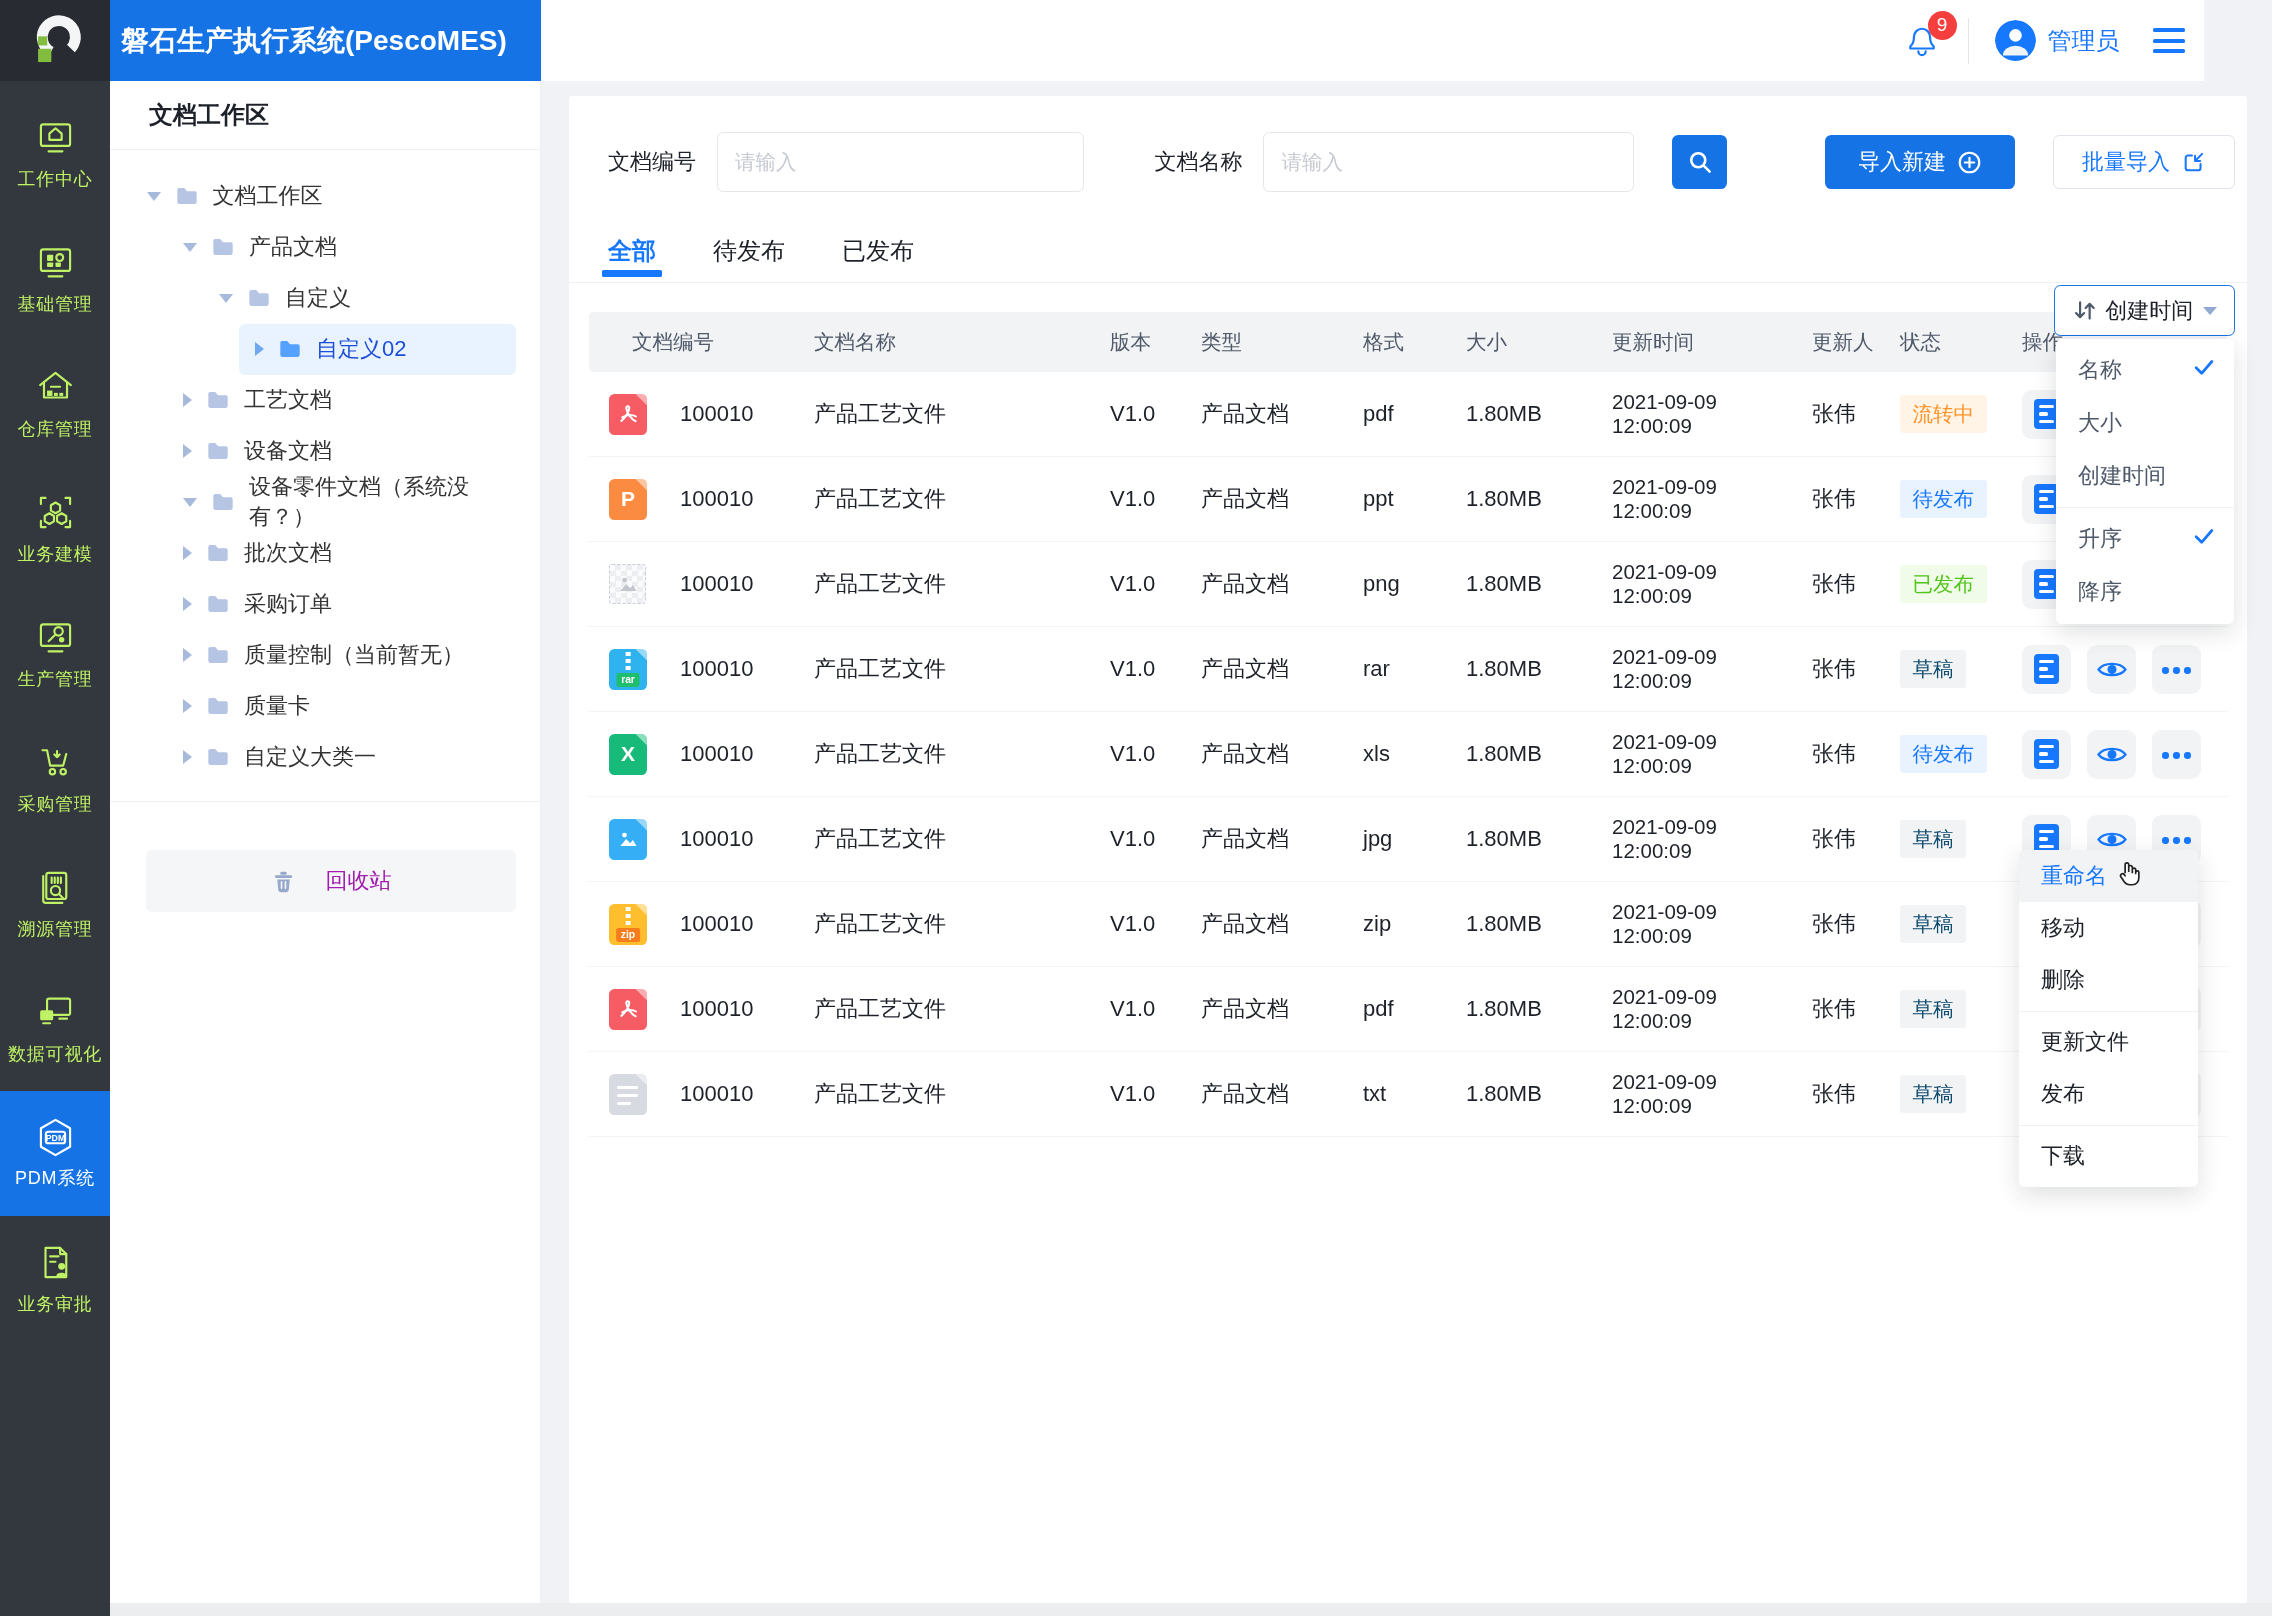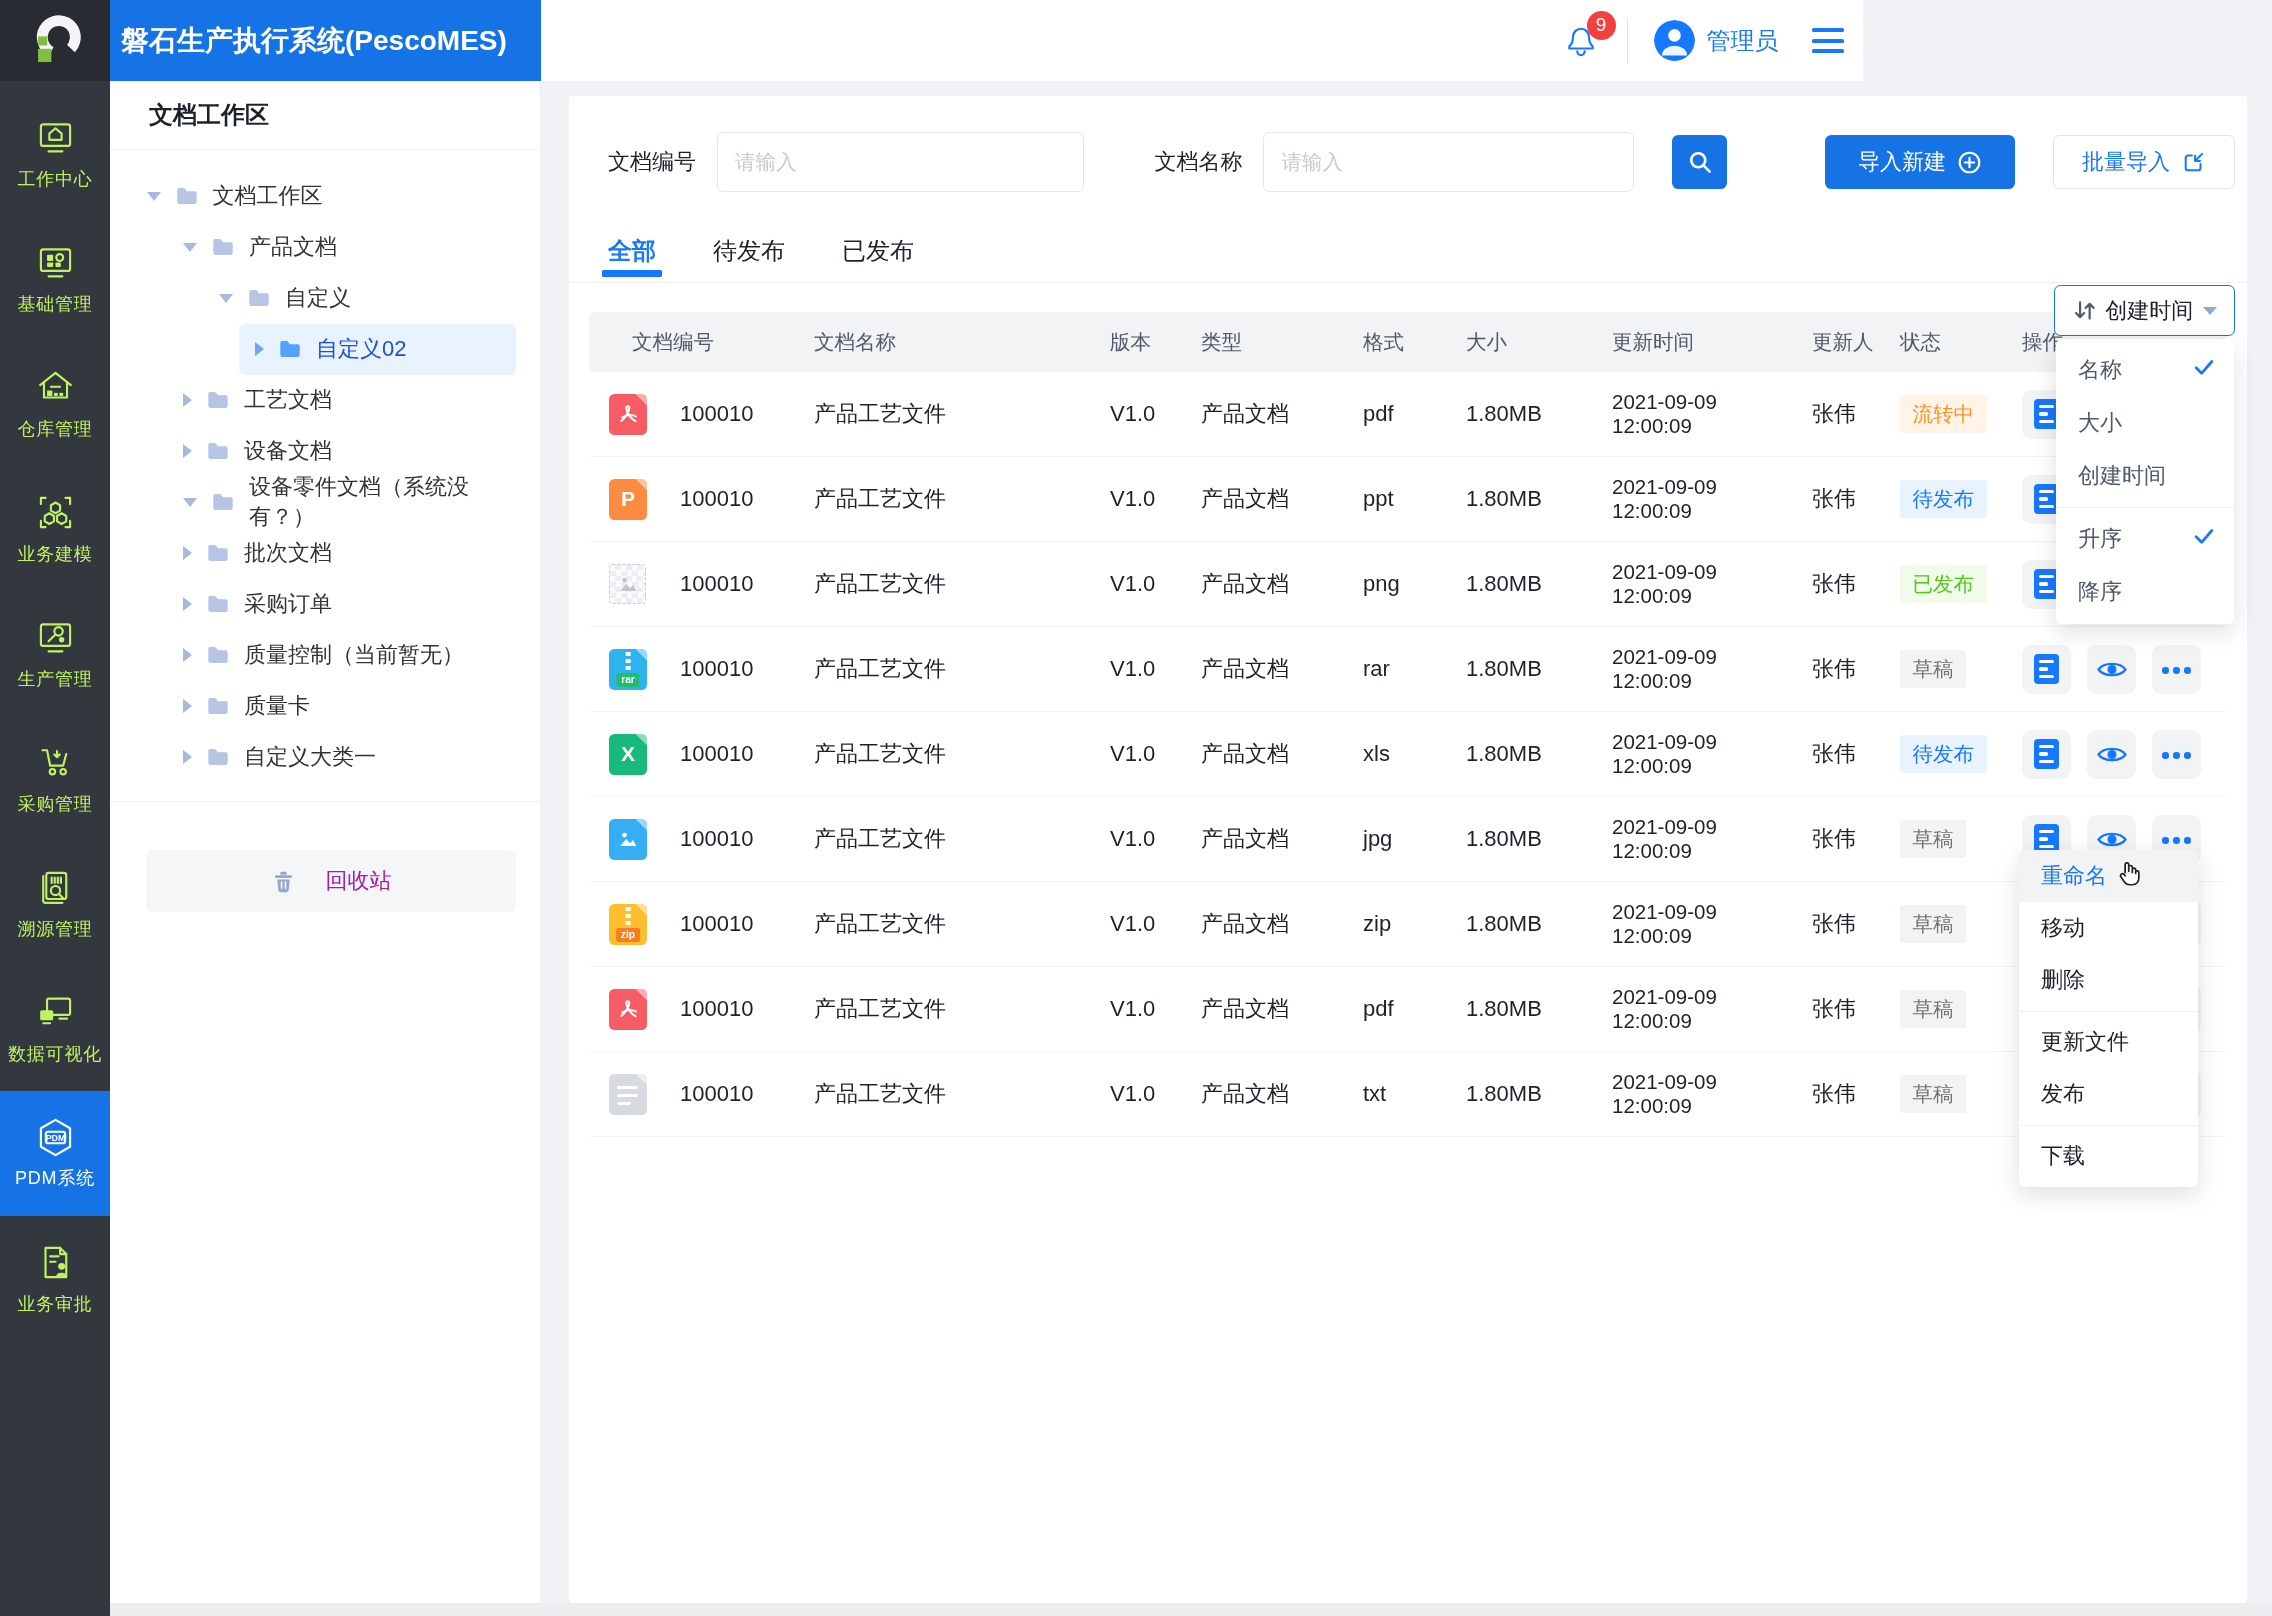--- a/index.html
+++ b/index.html
@@ -9,21 +9,21 @@
   .rail{position:absolute;left:0;top:0;width:110px;height:1616px;background:#33373E;z-index:30;}
   .logo-box{height:81px;display:flex;align-items:center;justify-content:center;background:#282B31;}
   .rail-items{display:flex;flex-direction:column;padding-top:9.5px;}
   .rail-item{height:125px;display:flex;flex-direction:column;align-items:center;justify-content:center;gap:8px;color:#bef264;cursor:pointer;}
   .rail-item.active{background:#1673E6;color:#FFFFFF;gap:7px;}
   .rail-icon{width:43px;height:43px;display:flex;align-items:center;justify-content:center;}
   .rail-icon svg{width:43px;height:43px;stroke:currentColor;fill:none;stroke-width:2.8;stroke-linecap:round;stroke-linejoin:round;}
   .rail-label{font-size:18px;letter-spacing:0.8px;}
 
   
-  .topbar{position:absolute;left:110px;top:0;width:1753px;height:81px;background:#fff;display:flex;align-items:center;z-index:25;}
+  .topbar{position:absolute;left:110px;top:0;width:2094px;height:81px;background:#fff;display:flex;align-items:center;z-index:25;}
   .title-block{width:431px;height:81px;background:#1673E6;color:#fff;display:flex;align-items:center;padding-left:11px;box-sizing:border-box;font-size:28px;font-weight:bold;flex:none;}
   .topbar-right{margin-left:auto;display:flex;align-items:center;padding-right:17.4px;}
   .bell-wrap{position:relative;margin-right:27px;cursor:pointer;}
   .bell-badge{position:absolute;top:-9.5px;right:-16px;min-width:29px;height:29px;border-radius:15px;background:#F53F3F;color:#fff;font-size:19px;display:flex;align-items:center;justify-content:center;}
   .tb-divider{width:0.8px;height:46px;background:#E5E6EB;margin-right:27px;}
   .avatar{width:41px;height:41px;border-radius:50%;overflow:hidden;margin-right:11px;cursor:pointer;flex:none;}
   .user-name{font-size:24px;color:#1677FF;margin-right:32px;cursor:pointer;}
   .burger{display:flex;flex-direction:column;gap:6.3px;cursor:pointer;padding:4.7px 1.6px;}
   .burger i{display:block;width:32px;height:4px;background:#1677FF;border-radius:1.6px;}
 
@@ -72,21 +72,21 @@
   .thead{height:60px;background:#F2F3F5;border-radius:4.7px;font-size:20.5px;color:#4E5969;}
   .th{padding-left:20px;}
   .th-span2{grid-column:1 / 3;padding-left:43px;}
   .trow{height:84px;border-bottom:0.8px solid #F2F3F5;font-size:22px;color:#1D2129;}
   .cell{padding-left:20px;}
   .c-date{font-size:20.5px;}
   .badge{display:inline-block;padding:6.3px 12.6px;border-radius:3.2px;font-size:20.5px;line-height:1.2;}
   .badge-processing{color:#FF9226;background:#FFF4E6;}
   .badge-pending{color:#1677FF;background:#E8F3FF;}
   .badge-published{color:#52C41A;background:#F0FBEA;}
-  .badge-draft{color:#737373;background:#F2F3F5;}
+  .badge-draft{color:#0c4a6e;background:#F2F3F5;}
   .c-actions{display:flex;gap:16px;padding-left:20px;}
   .act-btn{width:49px;height:49px;border-radius:9.5px;background:#F2F3F5;border:none;display:flex;align-items:center;justify-content:center;cursor:pointer;padding:0;flex:none;}
   .doc-ic{width:25px;height:30px;background:#1677FF;border-radius:4px;display:flex;flex-direction:column;justify-content:center;gap:4px;padding:0 4.7px;box-sizing:border-box;}
   .doc-ic i{display:block;height:3.2px;background:#fff;border-radius:1.6px;}
   .doc-ic i:nth-child(2){width:60%;}
   .dots i{display:inline-block;width:6.3px;height:6.3px;border-radius:50%;background:#1677FF;margin:0 2.4px;}
 
   
   .ficon{position:relative;width:38px;height:41px;border-radius:5.5px;display:flex;align-items:center;justify-content:center;overflow:hidden;}
   .fold{position:absolute;top:0;right:0;width:12px;height:12px;background:rgba(255,255,255,.5);clip-path:polygon(0 0,100% 100%,100% 0);}

